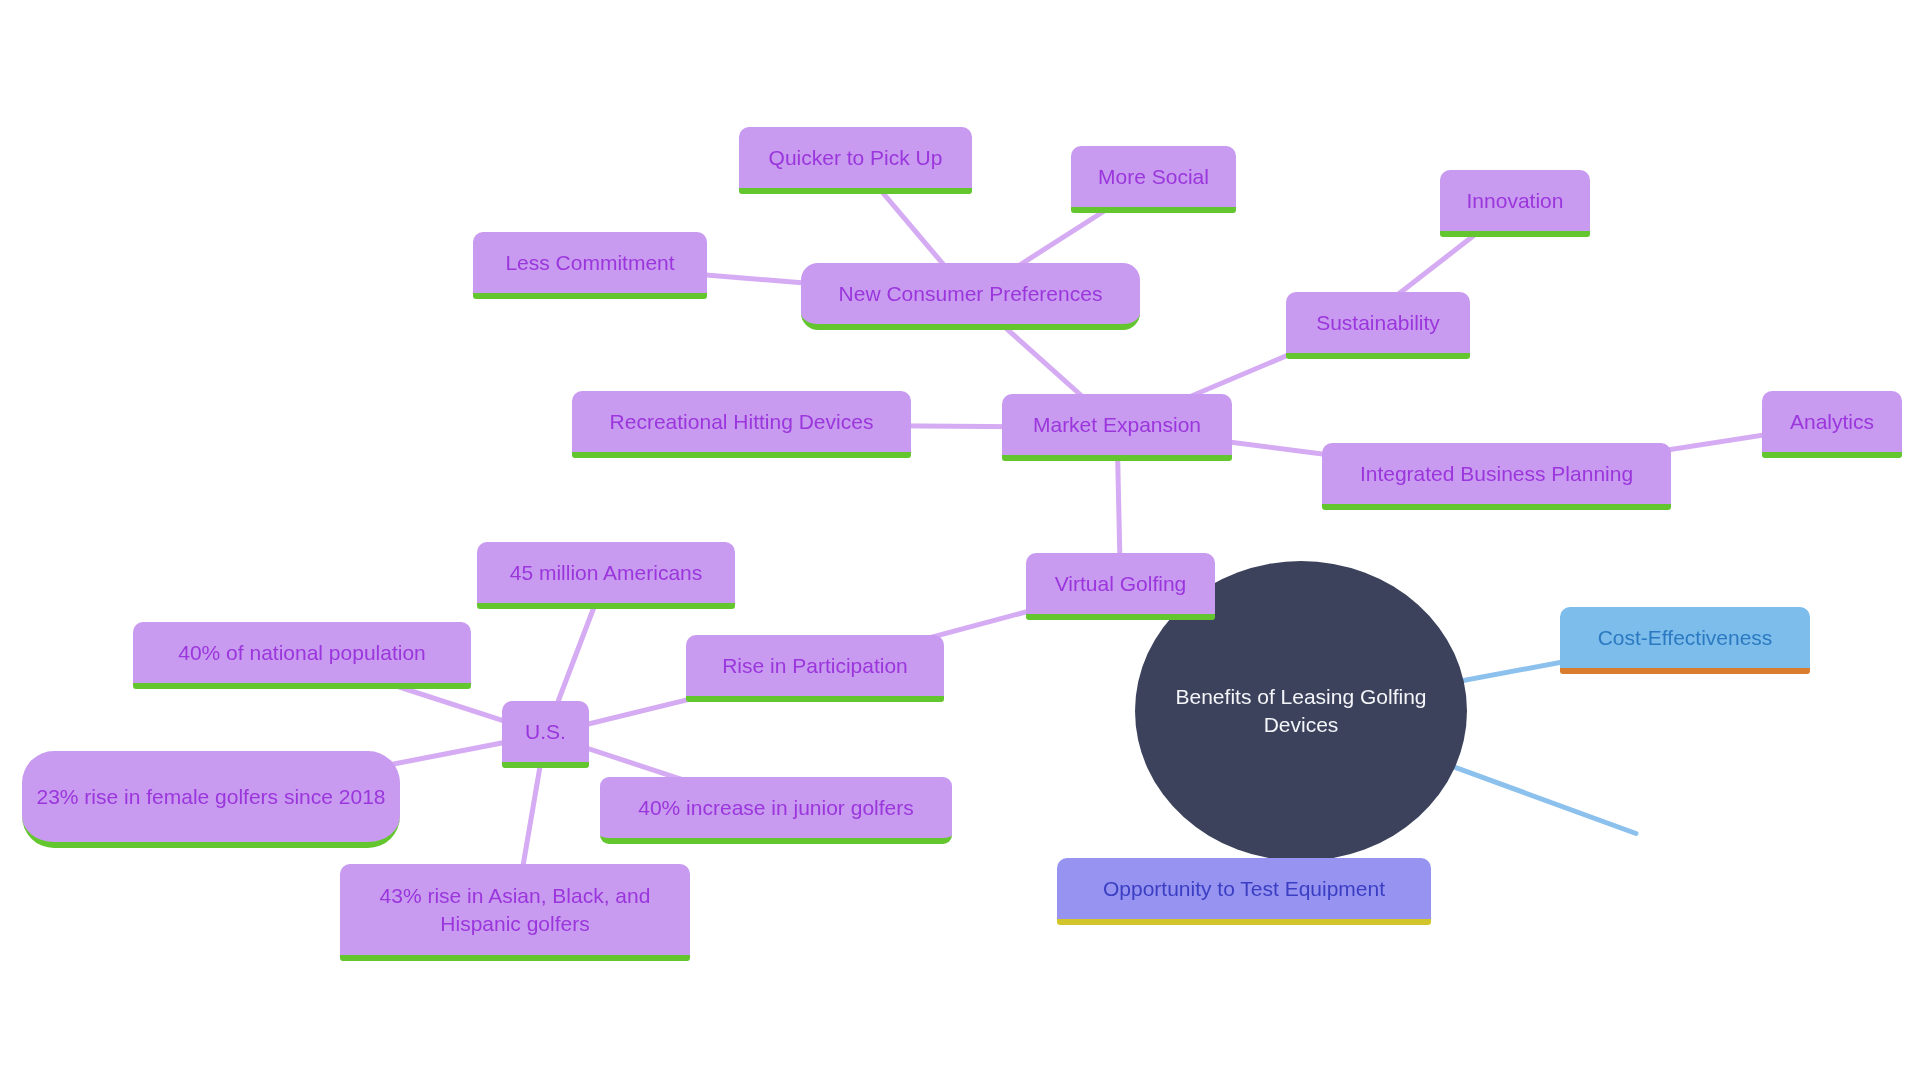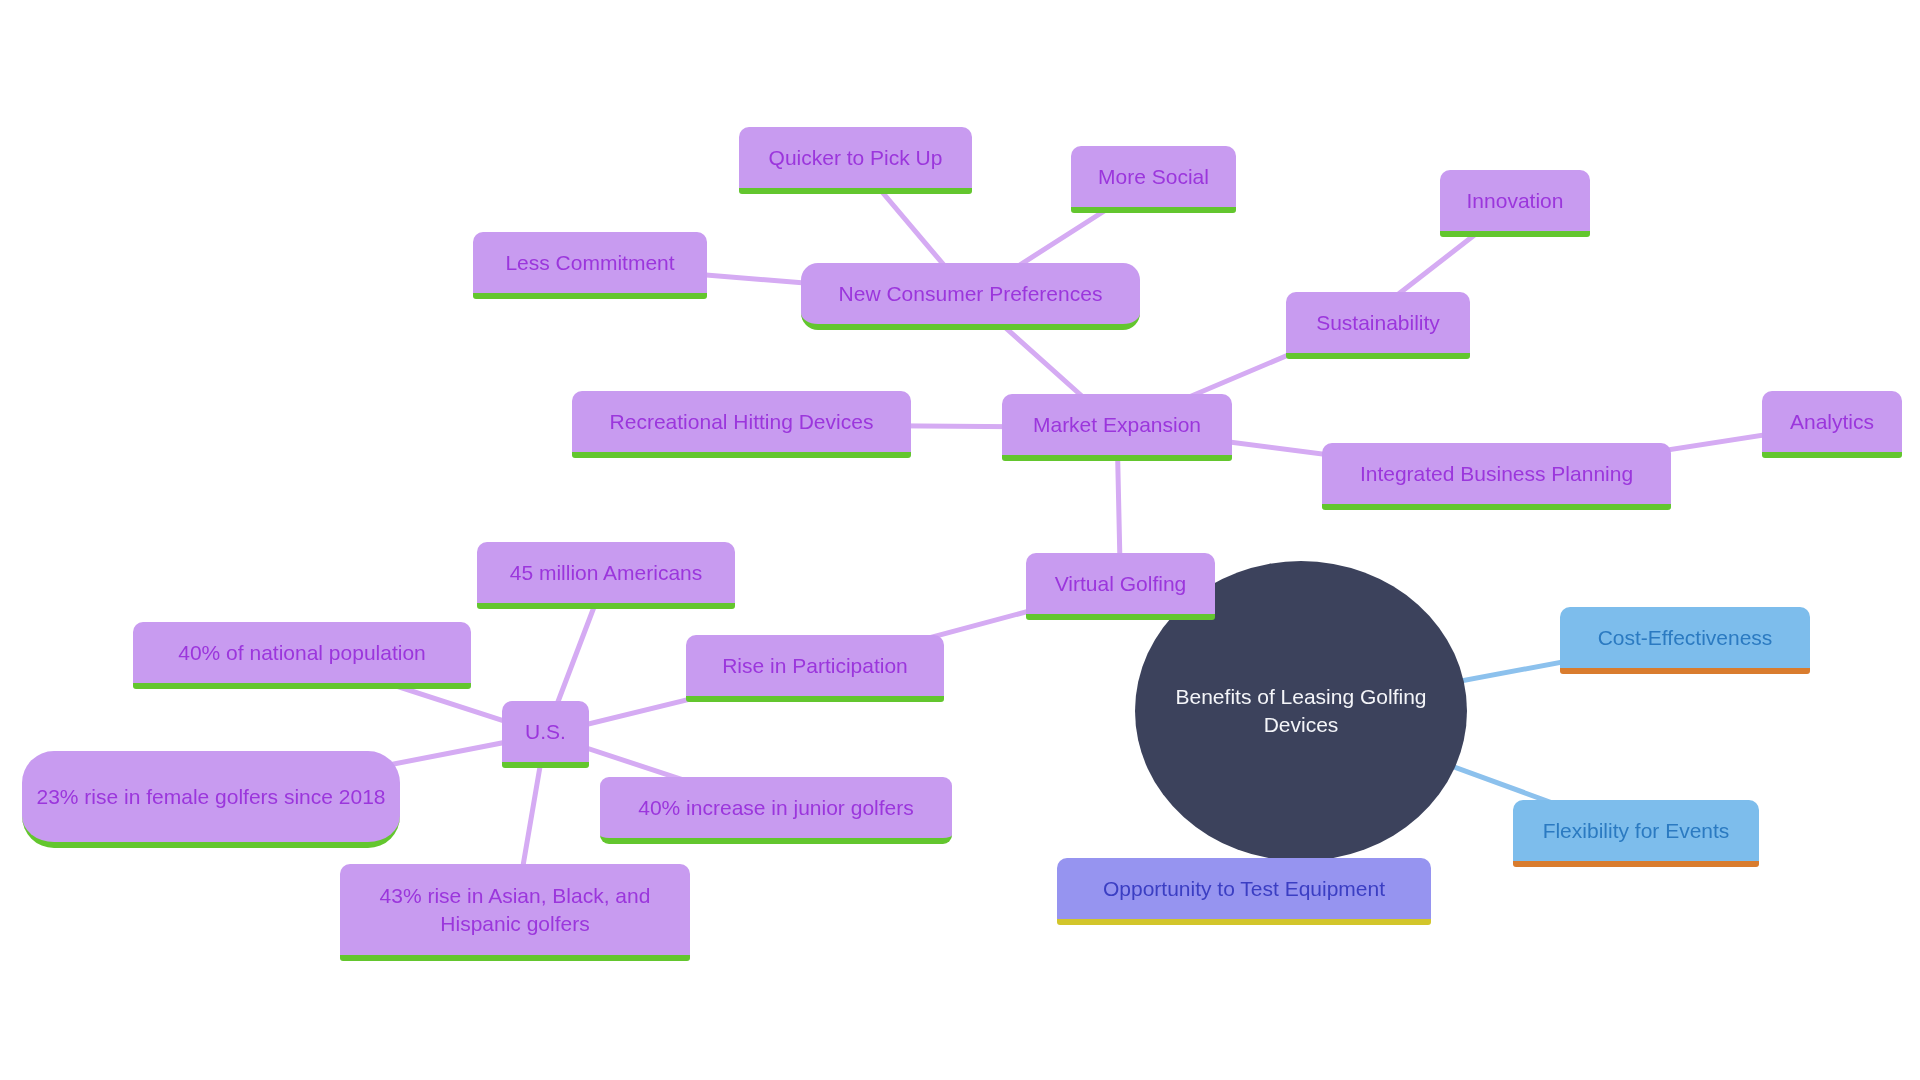--- a/index.html
+++ b/index.html
@@ -127,19 +127,16 @@
     </div>
     <div class="mm-node" style="left: 600px; top: 777px; width: 352px; height: 67px; background: rgb(200, 155, 240); color: rgb(155, 54, 220); border-bottom: 6px solid rgb(99, 198, 46); border-radius: 9px;">
       <span>40% increase in junior golfers</span>
     </div>
     <div class="mm-node" style="left: 340px; top: 864px; width: 350px; height: 97px; background: rgb(200, 155, 240); color: rgb(155, 54, 220); border-bottom: 6px solid rgb(99, 198, 46);">
       <span>43% rise in Asian, Black, and Hispanic golfers</span>
     </div>
     <div class="mm-node" style="left: 1552px; top: 607px; width: 250px; height: 67px; background: rgb(125, 189, 236); color: rgb(43, 122, 193); border-bottom: 6px solid rgb(217, 124, 46); margin-left: 8px;">
       <span>Cost-Effectiveness</span>
     </div>
-    <div class="mm-node" style="left: 1513px; top: 800px; width: 246px; height: 67px; background: rgb(125, 189, 236); color: rgb(43, 122, 193); border-bottom: 6px solid rgb(217, 124, 46);">
-      <span>Flexibility for Events</span>
-    </div>
     <div class="mm-node" style="left: 1057px; top: 858px; width: 374px; height: 67px; background: rgb(150, 148, 240); color: rgb(59, 62, 195); border-bottom: 6px solid rgb(210, 197, 43);">
       <span>Opportunity to Test Equipment</span>
     </div>
   </div>
 
 </body></html>

